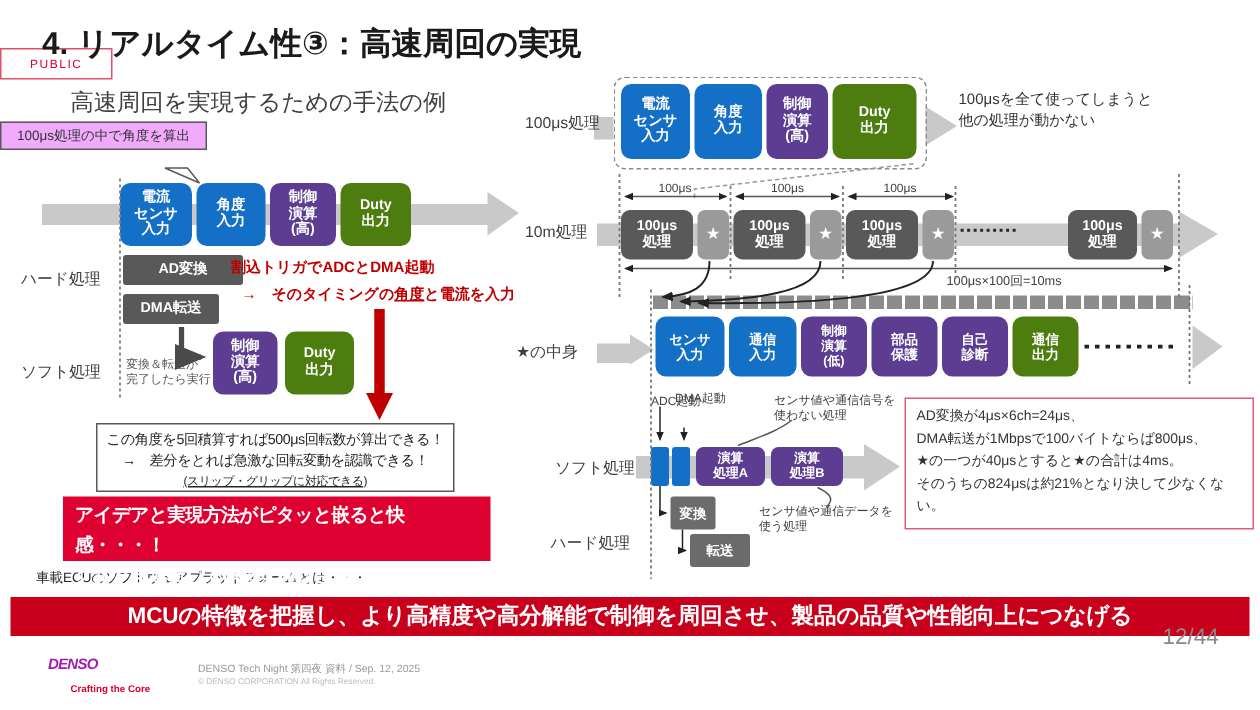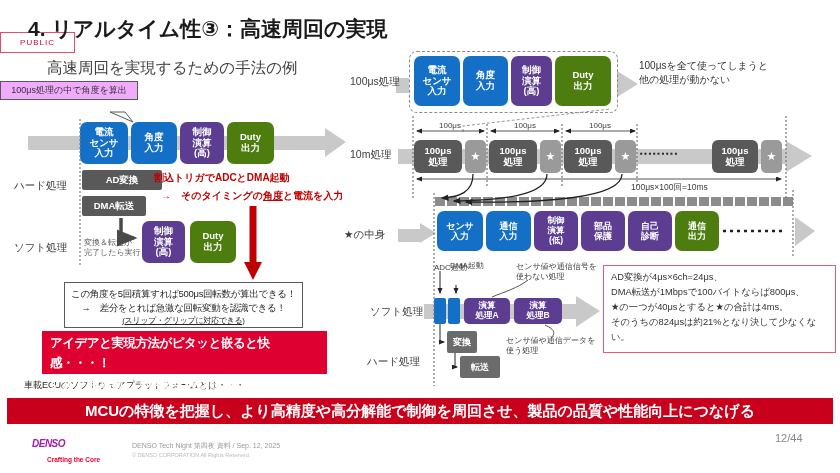--- a/index.html
+++ b/index.html
@@ -35,21 +35,21 @@
       background:repeating-linear-gradient(90deg,#8C8C8C 0 10px,#fff 10px 12px);}
   #note-box{left:603px;top:265px;width:233px;height:88px;border:1.5px solid #E25C78;background:#fff;
       font-size:9.3px;color:#333;line-height:1.62;padding:4px 7px;box-sizing:border-box;z-index:2;}
   .dim-lbl{position:absolute;top:121px;width:48px;text-align:center;font-size:8px;color:#404040;z-index:2;}
   #dots1{left:640px;top:149px;font-size:8px;color:#262626;letter-spacing:1.5px;z-index:2;}
   #total-lbl{left:628px;top:182px;font-size:8.5px;color:#404040;background:#fff;padding:0 3px;z-index:2;}
   .footer-logo{left:32px;top:438px;font-size:10px;font-weight:900;font-style:italic;color:#a21caf;letter-spacing:-0.5px;z-index:2;}
   .footer-logo-sub{left:47px;top:456px;font-size:6.5px;font-weight:bold;color:#DC0032;z-index:2;}
   .footer-info{left:132px;top:441px;font-size:7px;color:#999;z-index:2;}
   .footer-copy{left:132px;top:452px;font-size:5.5px;color:#BBB;z-index:2;}
-  .footer-page{left:775px;top:432px;font-size:11px;color:#888;z-index:2;text-align:right;}
+  .footer-page{left:775px;top:416px;font-size:15px;color:#888;z-index:2;text-align:right;}
 </style>
 </head>
 <body>
 
 <div id="slide">
 
   <svg class="layer" width="840" height="473">
 
     <polygon points="28,136 325,136 325,128 346,142 325,157 325,150 28,150" fill="#C9C9C9"></polygon>
 

